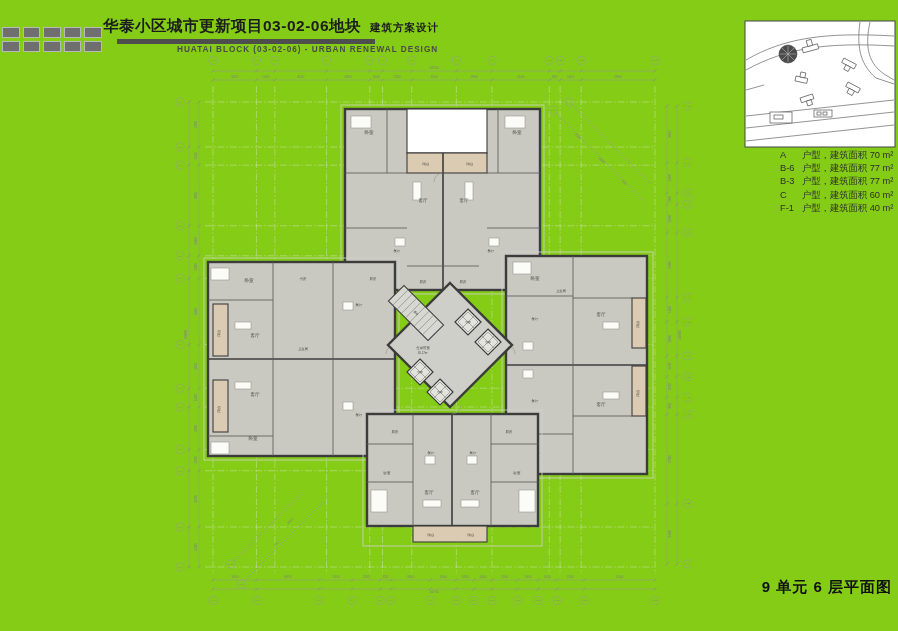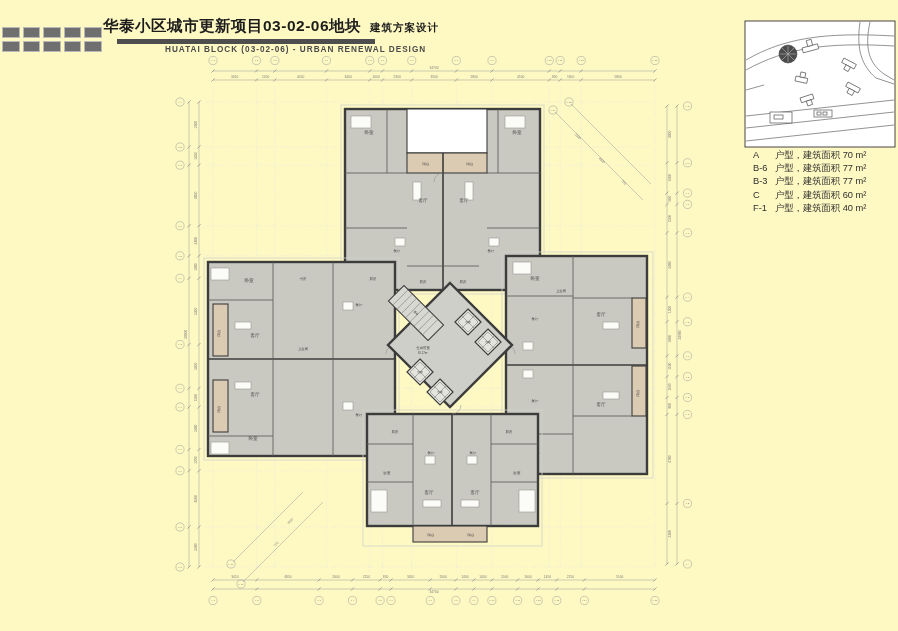--- a/index.html
+++ b/index.html
@@ -1,33 +1,33 @@
 <!DOCTYPE html>
 <html><head>
 <meta charset="utf-8">
 <style>
   html,body{margin:0;padding:0;background:#fff;}
-  #page{position:relative;width:898px;height:631px;background:#fef9c3;overflow:hidden;
+  #page{position:relative;width:898px;height:631px;background:#84cc16;overflow:hidden;
         font-family:"Liberation Sans","DejaVu Sans",sans-serif;color:#1c1c1c;}
 
   
   #deco{position:absolute;left:2px;top:27px;width:100px;}
   .deco-row{display:flex;gap:3px;margin-bottom:3px;}
   .sq{width:19px;height:9px;background:#6f6f6f;border:1px solid #b9b9b9;}
   #titleblock{position:absolute;left:103px;top:16px;width:300px;}
   .t-cn{font-size:15.5px;font-weight:bold;letter-spacing:.5px;white-space:nowrap;}
   .t-suffix{font-size:10.5px;font-weight:bold;margin-left:9px;letter-spacing:1px;}
   .t-bar{position:absolute;left:14px;top:23px;width:258px;height:5px;background:#4e4e4e;}
-  .t-en{position:absolute;left:40px;top:29px;font-size:8.2px;font-weight:bold;
+  .t-en{position:absolute;left:52px;top:29px;font-size:8.2px;font-weight:bold;
         letter-spacing:1px;color:#4a4a4a;white-space:nowrap;padding-left:22px;}
 
   
   #sitemap{position:absolute;left:744px;top:20px;}
   #legend{position:absolute;left:753px;top:149px;width:145px;font-size:9.3px;color:#2e2e2e;}
-  .lg-row{line-height:13.2px;white-space:nowrap;}
+  .lg-row{line-height:13.2px;white-space:nowrap;margin-left:27px;}
   .lg-code{display:inline-block;width:22px;}
   #caption{position:absolute;right:6px;top:578px;width:220px;text-align:right;
            font-size:15px;font-weight:bold;color:#111;letter-spacing:1px;}
 
   
   #plan{position:absolute;left:173px;top:52px;}
   .halo{fill:none;stroke:#d3d3cd;stroke-width:.8;}
   .wall{fill:#c9c9c2;stroke:#3c3c3c;stroke-width:2.4;}
   .notch{fill:#ffffff;stroke:#3c3c3c;stroke-width:1.1;}
   .corefill{fill:#cfcfc9;stroke:#3c3c3c;stroke-width:2.4;}
@@ -131,20 +131,21 @@
   </svg>
 
   <div id="legend">
       <div class="lg-row"><span class="lg-code">A</span><span>户型，建筑面积 70 m²</span></div>
       <div class="lg-row"><span class="lg-code">B-6</span><span>户型，建筑面积 77 m²</span></div>
       <div class="lg-row"><span class="lg-code">B-3</span><span>户型，建筑面积 77 m²</span></div>
       <div class="lg-row"><span class="lg-code">C</span><span>户型，建筑面积 60 m²</span></div>
       <div class="lg-row"><span class="lg-code">F-1</span><span>户型，建筑面积 40 m²</span></div>
     </div>
 
+  <div id="caption">9 单元 6 层平面图</div>
 
   <svg id="plan" width="530" height="560" viewBox="0 0 530 560">
     <g id="grid">
         <line x1="40" y1="34" x2="40" y2="522" class="gridline"></line>
         <line x1="83.42322097378278" y1="34" x2="83.42322097378278" y2="522" class="gridline"></line>
         <line x1="101.88764044943821" y1="34" x2="101.88764044943821" y2="522" class="gridline"></line>
         <line x1="153.46067415730337" y1="34" x2="153.46067415730337" y2="522" class="gridline"></line>
         <line x1="196.75655430711612" y1="34" x2="196.75655430711612" y2="522" class="gridline"></line>
         <line x1="209.49063670411985" y1="34" x2="209.49063670411985" y2="522" class="gridline"></line>
         <line x1="238.77902621722848" y1="34" x2="238.77902621722848" y2="522" class="gridline"></line>

